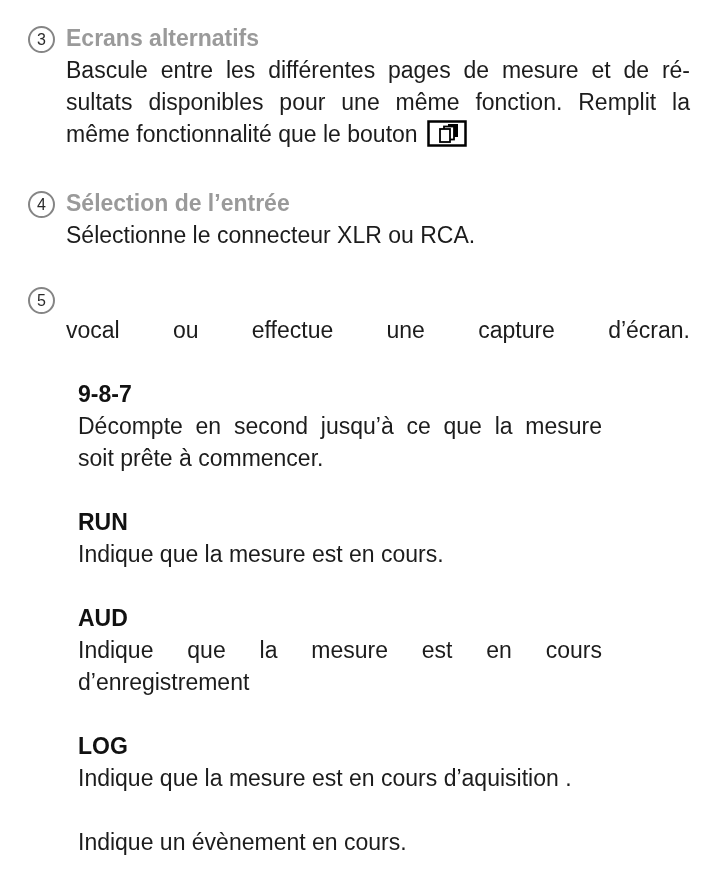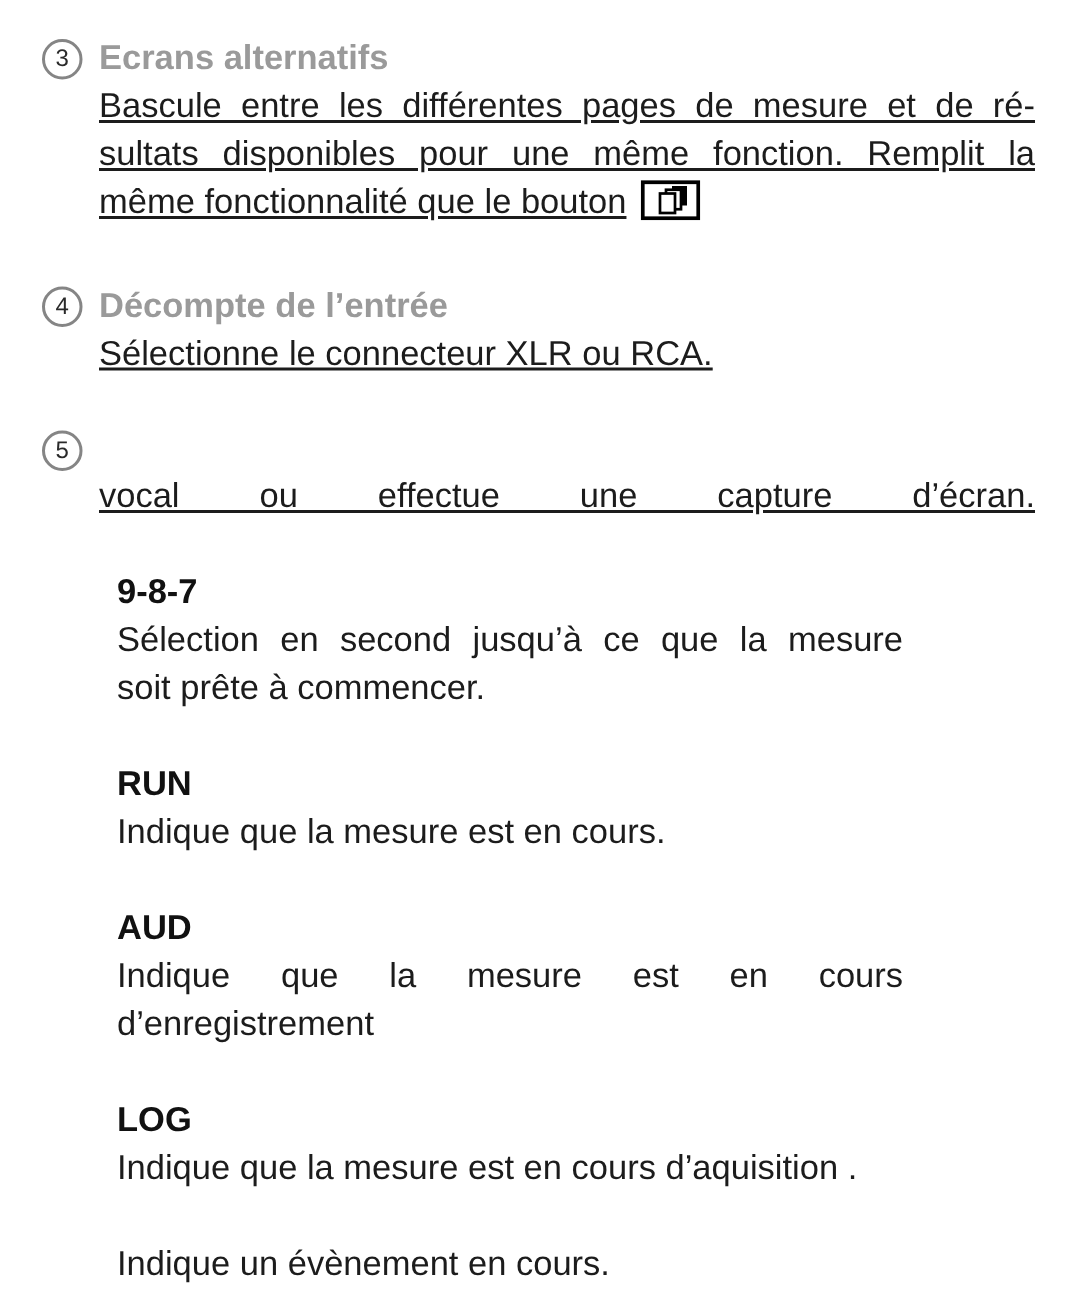--- a/index.html
+++ b/index.html
@@ -32,21 +32,21 @@
   }
   .section-title {
     margin: 0 0 0 11px;
     font-size: 23px;
     line-height: 32px;
     font-weight: bold;
     color: #9a9a9a;
     display: flex;
     align-items: flex-end;
   }
-  .section-body { margin-left: 38px; width: 624px; text-decoration: underline; }
+  .section-body { margin-left: 38px; width: 624px; }
   .line { min-height: 32px; }
   .line.nowrap { white-space: nowrap; }
   .line.justify { text-align: justify; text-align-last: justify; }
   .inline-icon { display: inline-block; vertical-align: -5px; margin-left: 9px; }
   .title-icon { display: inline-block; margin-left: 9px; line-height: 0; }
   .definitions { margin-left: 50px; }
   .def-row { display: flex; margin-bottom: 32px; flex-direction: column; }
   .def-term { flex: none; width: 93px; font-weight: bold; color: #111; }
   .def-desc { width: 524px; }
 </style>
@@ -77,21 +77,21 @@
       </div>
     </div>
   </div>
 
   <div class="section">
     <div class="section-header">
       <div class="badge">
         <span>4</span>
       </div>
       <h2 class="section-title">
-        <span>Décompte de l’entrée</span>
+        <span>Sélection de l’entrée</span>
       </h2>
     </div>
     <div class="section-body">
       <div class="line nowrap">Sélectionne le connecteur XLR ou RCA.</div>
     </div>
   </div>
 
   <div class="section">
     <div class="section-header">
       <div class="badge">
@@ -101,21 +101,21 @@
     <div class="section-body">
       <div class="line justify">vocal ou effectue une capture d’écran.</div>
     </div>
   </div>
 
   <div class="definitions">
 
     <div class="def-row">
       <div class="def-term">9-8-7</div>
       <div class="def-desc">
-        <div class="line justify">Sélection en second jusqu’à ce que la mesure</div>
+        <div class="line justify">Décompte en second jusqu’à ce que la mesure</div>
         <div class="line nowrap">soit prête à commencer.</div>
       </div>
     </div>
 
     <div class="def-row">
       <div class="def-term">RUN</div>
       <div class="def-desc">
         <div class="line nowrap">Indique que la mesure est en cours.</div>
       </div>
     </div>

